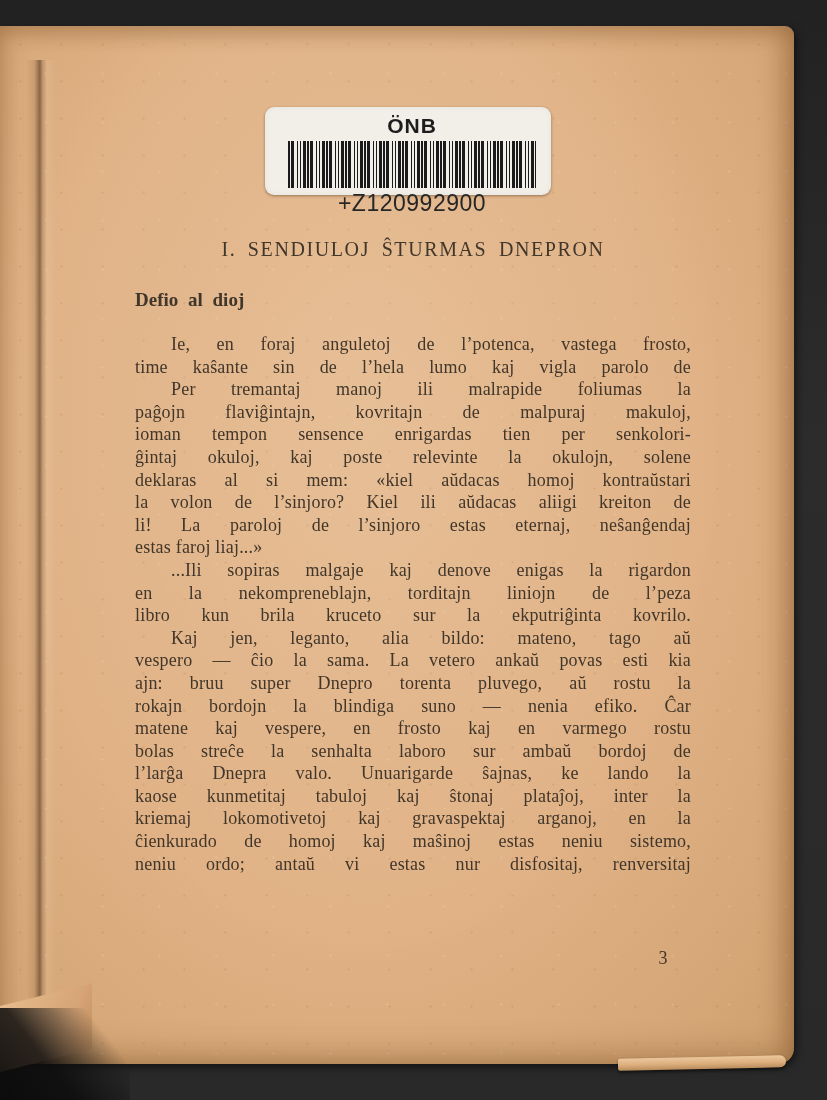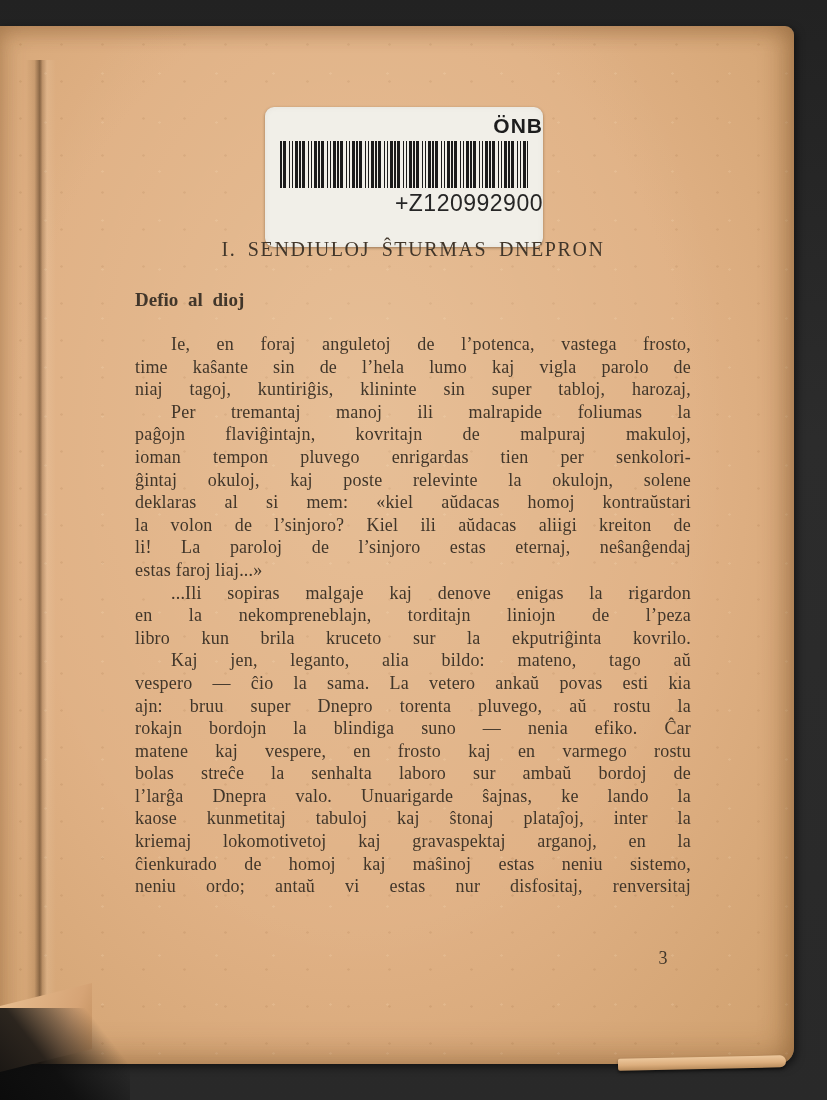--- a/index.html
+++ b/index.html
@@ -50,27 +50,28 @@
       rgba(55,32,12,0.18) 55%,
       rgba(255,244,225,0.10) 70%,
       rgba(0,0,0,0) 100%);
   }
   
   .label {
     position: absolute;
     left: 265px;
     top: 81px;
     width: 278px;
-    height: 140px;
+    height: 88px;
     background: var(--label-bg, #f1efe8);
     border-radius: 9px;
     box-shadow: 0 1px 3px rgba(60,35,10,0.45), inset 0 0 6px rgba(0,0,0,0.05);
-    text-align: right;
+    text-align: center;
     font-family: "Liberation Sans", sans-serif;
     color: #1d1d1d;
+    padding-left: 8px;
   }
   .label-inst {
     margin-top: 7px;
     font-size: 21px;
     font-weight: bold;
     letter-spacing: 1px;
     line-height: 24px;
   }
   .barcode {
     width: 248px;
@@ -190,24 +191,23 @@
       <div class="barcode"></div>
       <div class="label-num">+Z120992900</div>
     </div>
 
     <h1 class="chapter-title">I. SENDIULOJ ŜTURMAS DNEPRON</h1>
     <h2 class="section-title">Defio al dioj</h2>
 
     <div class="body-text">
         <div class="line first">Ie, en foraj anguletoj de l’potenca, vastega frosto,</div>
         <div class="line">time kaŝante sin de l’hela lumo kaj vigla parolo de</div>
-        <div class="line">niaj tagoj, kuntiriĝis, klininte sin super tabloj, harozaj,</div>
         <div class="line first">Per tremantaj manoj ili malrapide foliumas la</div>
         <div class="line">paĝojn flaviĝintajn, kovritajn de malpuraj makuloj,</div>
-        <div class="line">ioman tempon pluvego enrigardas tien per senkolori-</div>
+        <div class="line">ioman tempon sensence enrigardas tien per senkolori-</div>
         <div class="line">ĝintaj okuloj, kaj poste relevinte la okulojn, solene</div>
         <div class="line">deklaras al si mem: «kiel aŭdacas homoj kontraŭstari</div>
         <div class="line">la volon de l’sinjoro? Kiel ili aŭdacas aliigi kreiton de</div>
         <div class="line">li! La paroloj de l’sinjoro estas eternaj, neŝanĝendaj</div>
         <div class="line short">estas faroj liaj...»</div>
         <div class="line first">...Ili sopiras malgaje kaj denove enigas la rigardon</div>
         <div class="line">en la nekompreneblajn, torditajn liniojn de l’peza</div>
         <div class="line">libro kun brila kruceto sur la ekputriĝinta kovrilo.</div>
         <div class="line first">Kaj jen, leganto, alia bildo: mateno, tago aŭ</div>
         <div class="line">vespero — ĉio la sama. La vetero ankaŭ povas esti kia</div>

